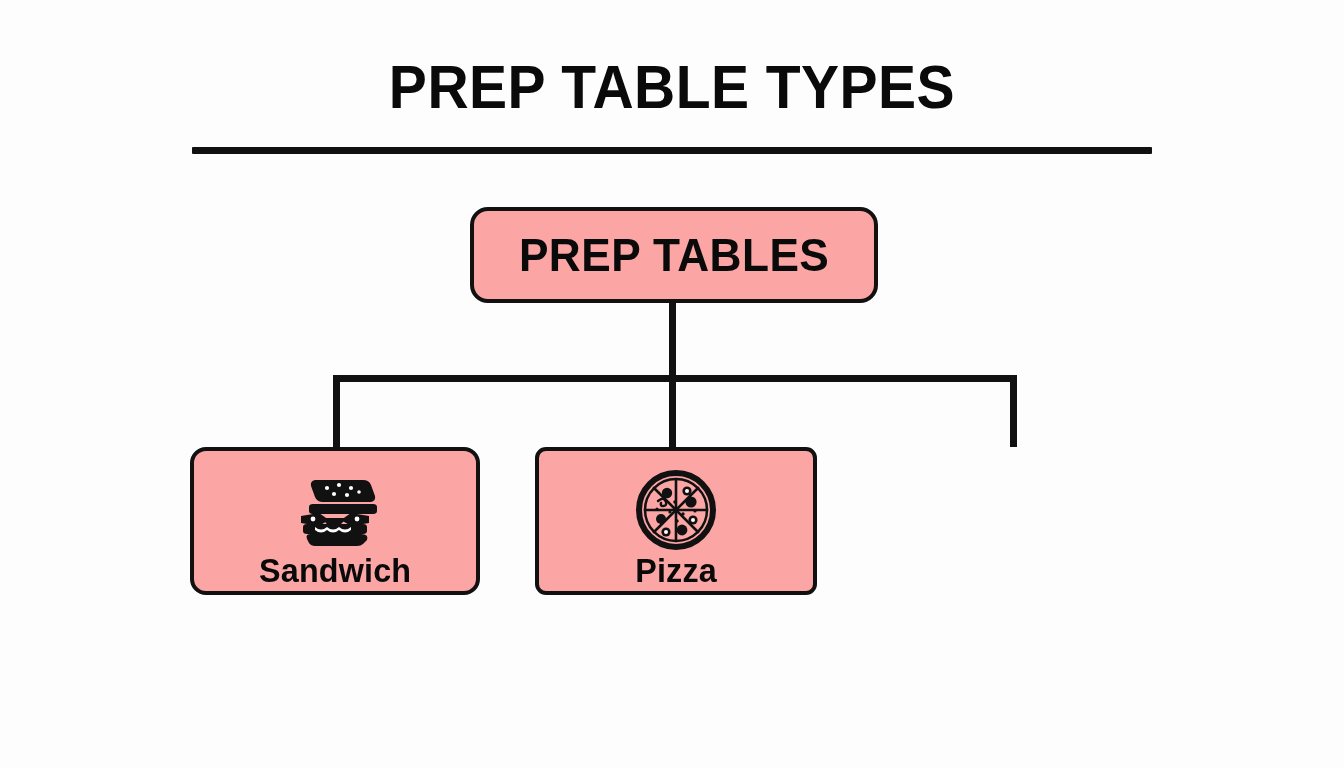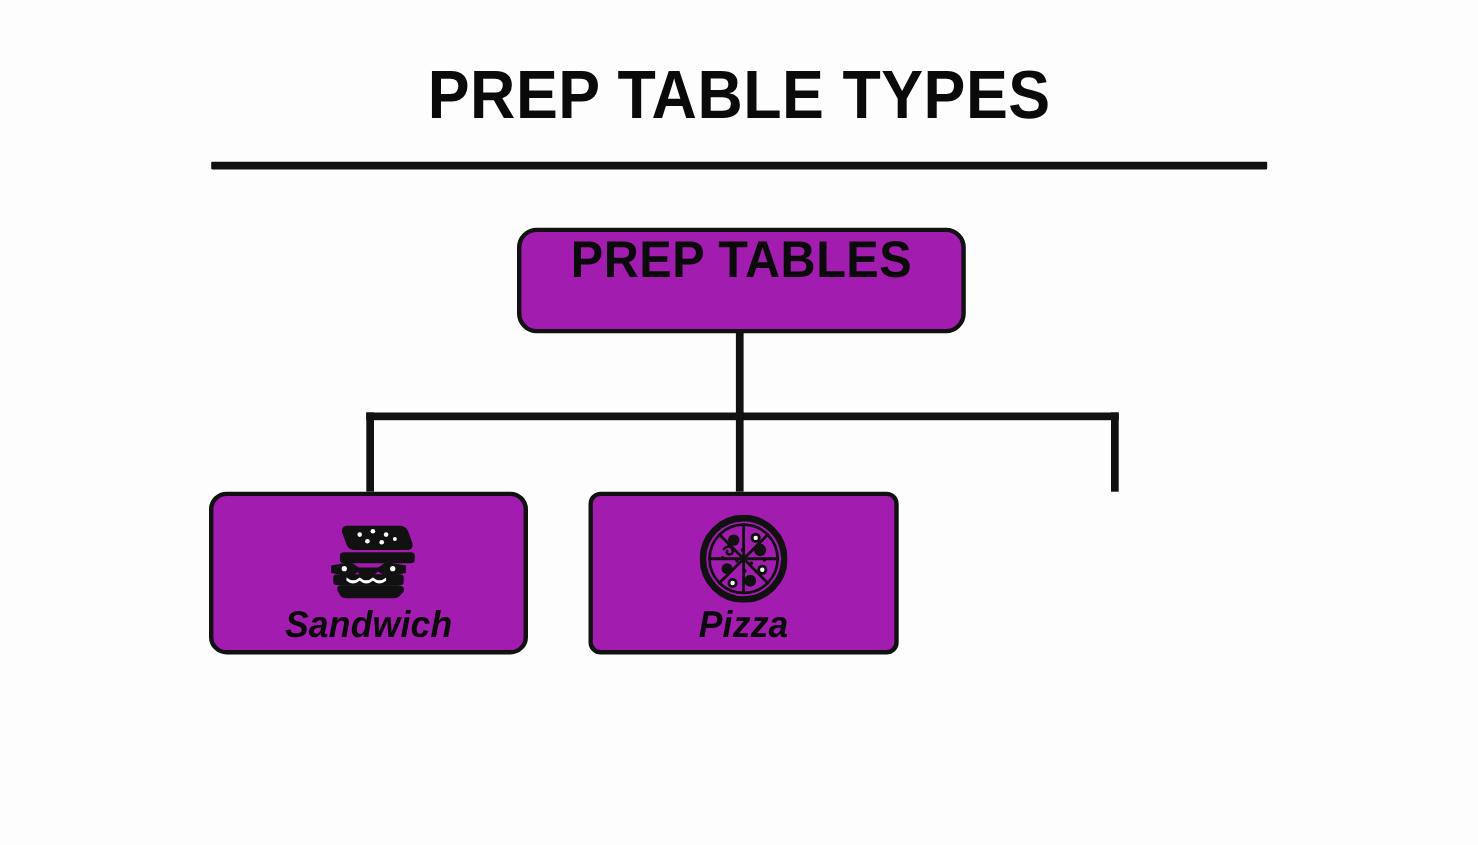--- a/index.html
+++ b/index.html
@@ -80,27 +80,27 @@
     width: 7px;
     height: 72px;
   }
   .drop-left   { left: 333px; }
   .drop-mid    { left: 669px; }
   .drop-right  { left: 1010px; }
 
   
   .node {
     position: absolute;
-    background: #a21caf;
+    background: #fca5a5;
     border: 4px solid #111111;
     border-radius: 16px;
     display: flex;
     flex-direction: column;
     align-items: center;
-    justify-content: flex-start;
+    justify-content: center;
   }
 
   .node-parent {
     left: 470px;
     top: 207px;
     width: 408px;
     height: 96px;
     border-radius: 18px;
   }
 
@@ -112,21 +112,20 @@
     letter-spacing: 0.5px;
     transform: scaleX(0.94);
     white-space: nowrap;
   }
 
   .node-child {
     top: 447px;
     width: 290px;
     height: 148px;
     padding-top: 20px;
-    font-style: italic;
   }
   .child-1 { left: 190px; }
   .child-2 { left: 535px; width: 282px; border-radius: 11px; }
   .child-3 { left: 865px; }
 
   .node-child .icon-wrap {
     height: 74px;
     display: flex;
     align-items: center;
     justify-content: center;

